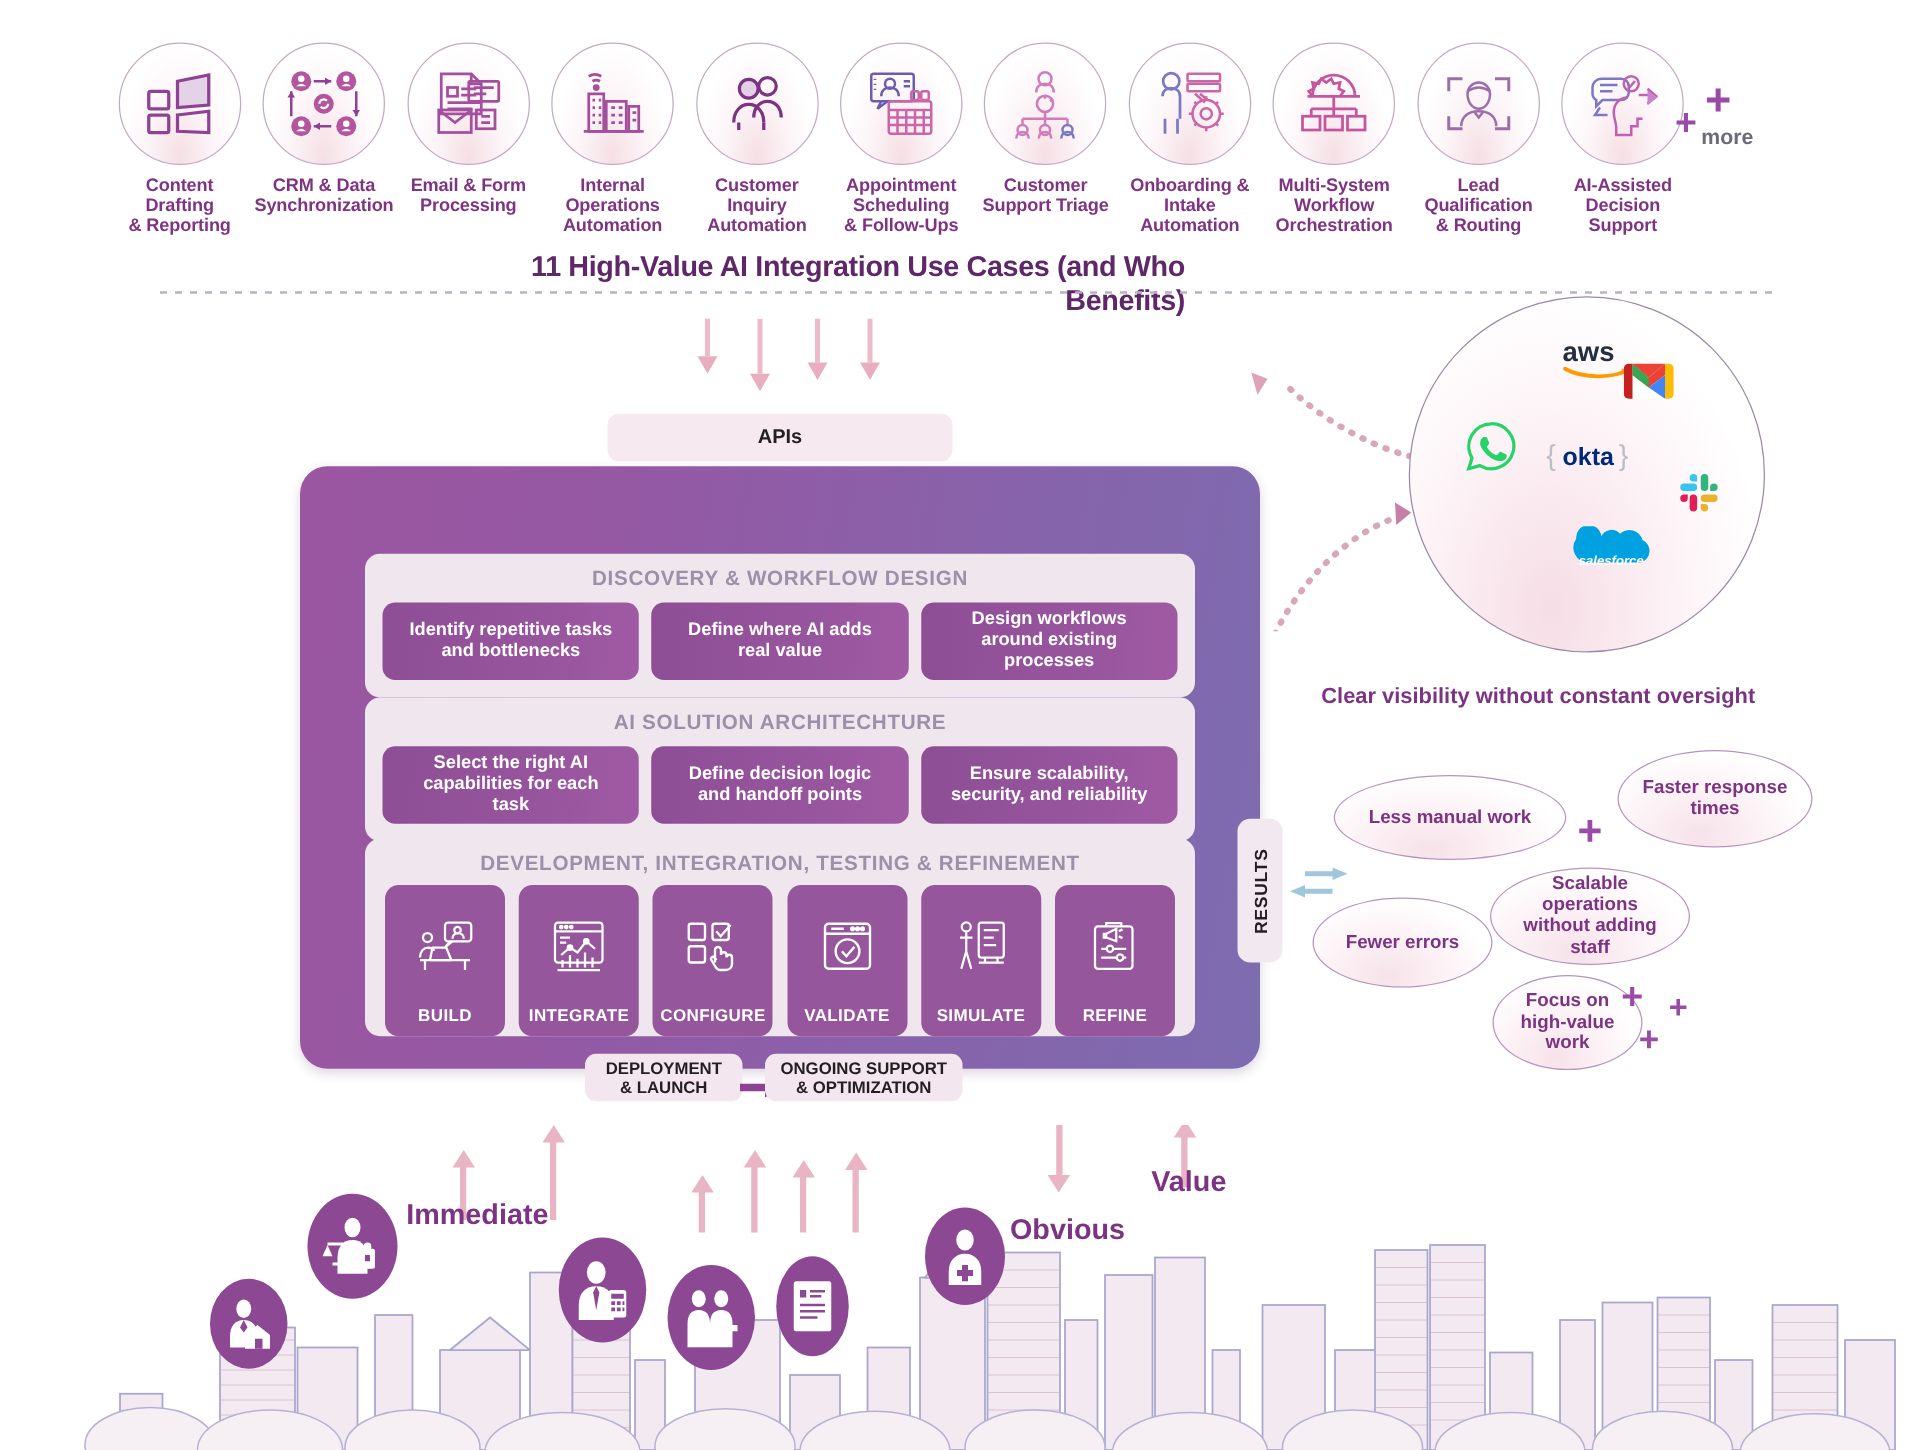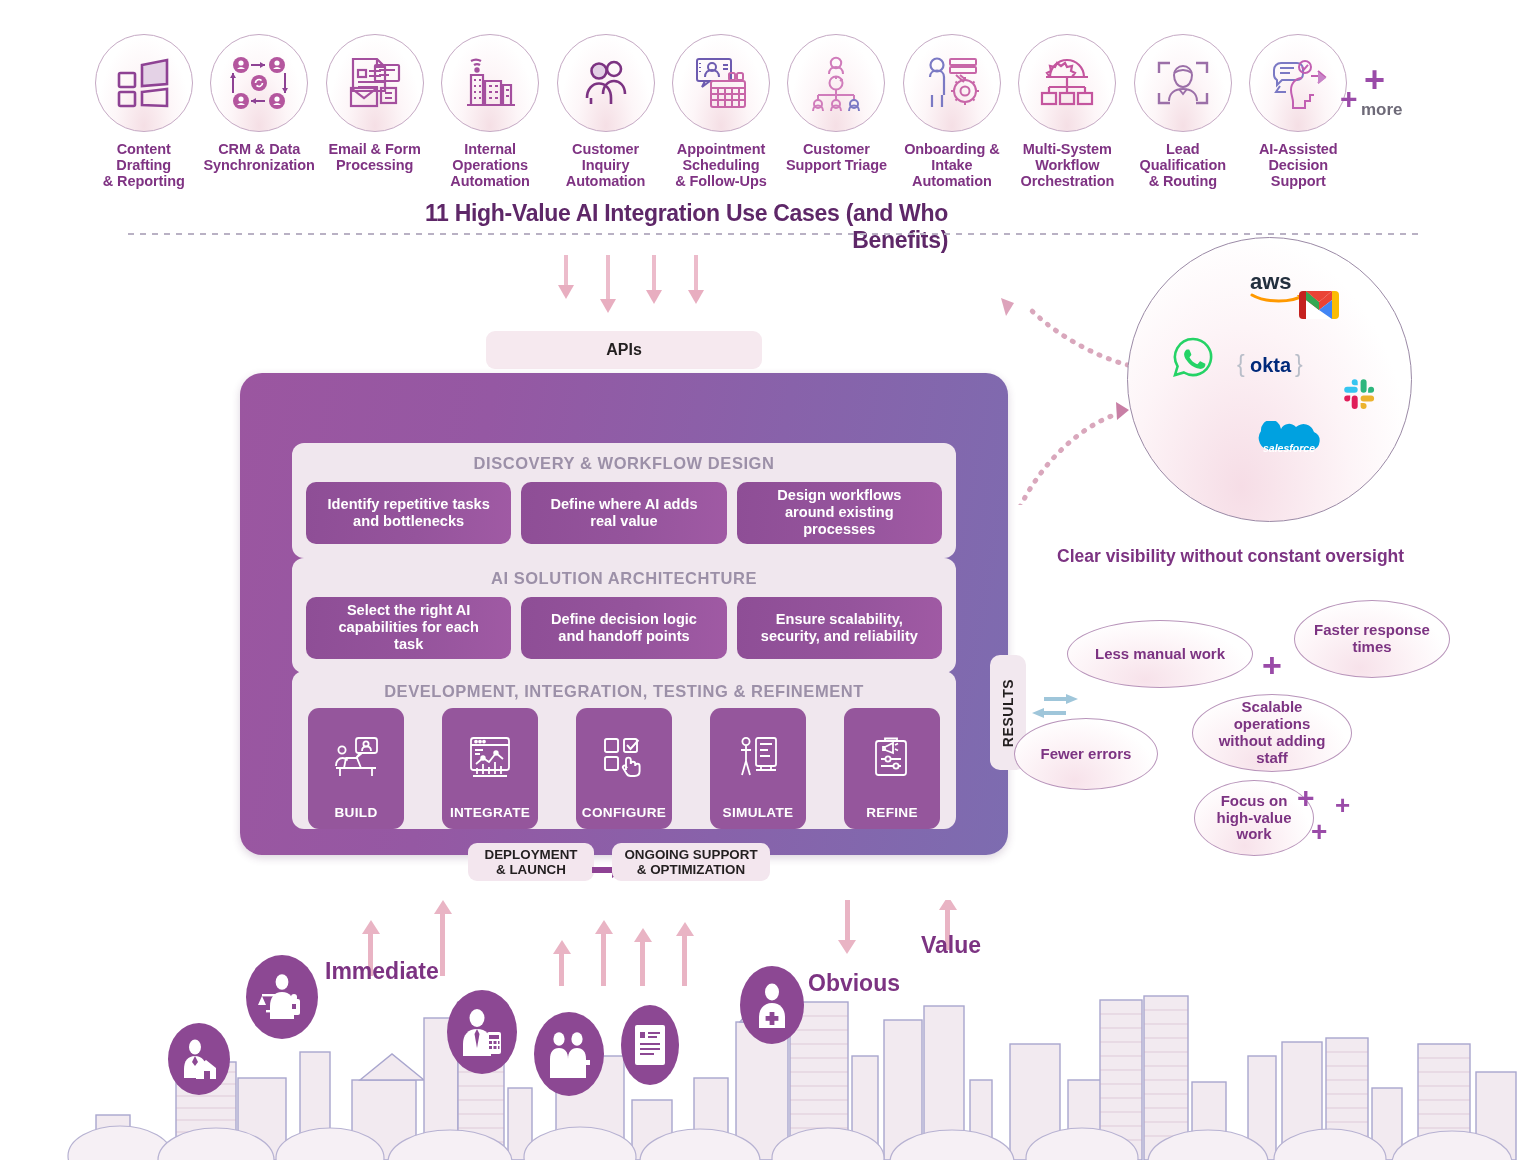--- a/index.html
+++ b/index.html
@@ -466,20 +466,37 @@
                 <rect x="3" y="21" width="13" height="13" rx="1.8"></rect>
                 <rect x="22" y="3" width="13" height="13" rx="1.8"></rect>
                 <path d="M25 9l3.5 4 8-9"></path>
                 <path d="M24 24v10M24 24a2.4 2.4 0 014.8 0v4M28.8 28a2.2 2.2 0 014.4 0v2M33.2 30a2.2 2.2 0 014.4 0v5c0 3-2 5-5 5h-4c-2 0-3.5-1-4.5-3l-3-5c-1-1.6 1-3.4 2.4-2l1.7 2"></path>
               </g>
             </svg>
           </div>
           <div class="nm">CONFIGURE</div>
         </div>
 
+        <div class="step-card">
+          <div class="ic">
+            <svg width="44" height="42" viewBox="0 0 44 42">
+              <g fill="none" stroke="#fff" stroke-width="1.9">
+                <rect x="4" y="3" width="36" height="36" rx="3"></rect>
+                <path d="M4 11h36"></path>
+                <path d="M9 7h10"></path>
+                <circle cx="30" cy="7" r="1.1" fill="#fff"></circle>
+                  <circle cx="34" cy="7" r="1.1" fill="#fff"></circle>
+                  <circle cx="26" cy="7" r="1.1" fill="#fff"></circle>
+                <circle cx="22" cy="25" r="9.5"></circle>
+                <path d="M17.5 25l3.6 4 6.4-7.5"></path>
+              </g>
+            </svg>
+          </div>
+          <div class="nm">VALIDATE</div>
+        </div>
 
         <div class="step-card">
           <div class="ic">
             <svg width="42" height="42" viewBox="0 0 42 42">
               <g fill="none" stroke="#fff" stroke-width="1.8">
                 <circle cx="9" cy="5.5" r="3.6"></circle>
                 <path d="M9 9.5v16M4 14l10 0M9 25l-4 14M9 25l4 14"></path>
                 <rect x="19" y="2" width="20" height="28" rx="2"></rect>
                 <path d="M23 8h12M23 14h8M23 20h10"></path>
                 <path d="M19 34h20M24 30v4M34 30v4"></path>
@@ -589,21 +606,21 @@
         <path d="M25 8a9 9 0 0115-2 11 11 0 0118 5 9.5 9.5 0 01-2 18H14A12 12 0 015 10a10 10 0 0120-2z" fill="#00A1E0"></path>
         <text x="33" y="31" text-anchor="middle" font-family="Liberation Sans, sans-serif" font-size="10.5" font-style="italic" font-weight="600" fill="#fff">salesforce</text>
       </svg>
     </div>
   </div>
 
   <div class="abs" id="visibility-head">Clear visibility without constant oversight</div>
 
   <div class="bubble" style="left:1067px;top:620px;width:186px;height:68px;">Less manual work</div>
   <div class="bubble" style="left:1294px;top:600px;width:156px;height:78px;">Faster response times</div>
-  <div class="bubble" style="left:1014px;top:718px;width:144px;height:72px;">Fewer errors</div>
+  <div class="bubble" style="left:1050px;top:718px;width:144px;height:72px;">Fewer errors</div>
   <div class="bubble" style="left:1192px;top:694px;width:160px;height:78px;">Scalable operations without adding staff</div>
   <div class="bubble" style="left:1194px;top:780px;width:120px;height:76px;">Focus on high-value work</div>
 
   <span class="plusmark" style="left:1262px;top:648px;font-size:34px;">+</span>
   <span class="plusmark" style="left:1297px;top:783px;font-size:30px;">+</span>
   <span class="plusmark" style="left:1335px;top:792px;font-size:26px;">+</span>
   <span class="plusmark" style="left:1311px;top:818px;font-size:28px;">+</span>
 
   <div class="abs" id="city-band">
 

